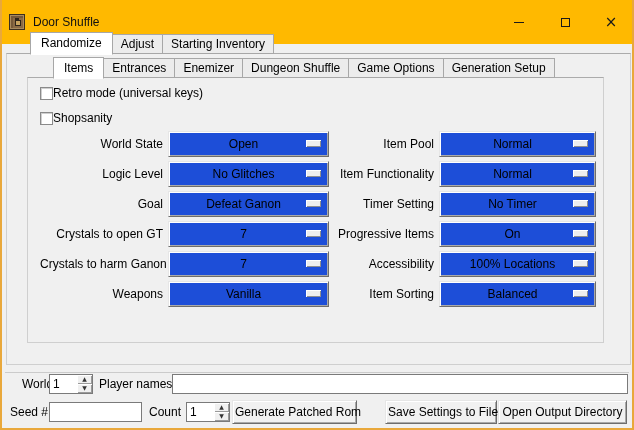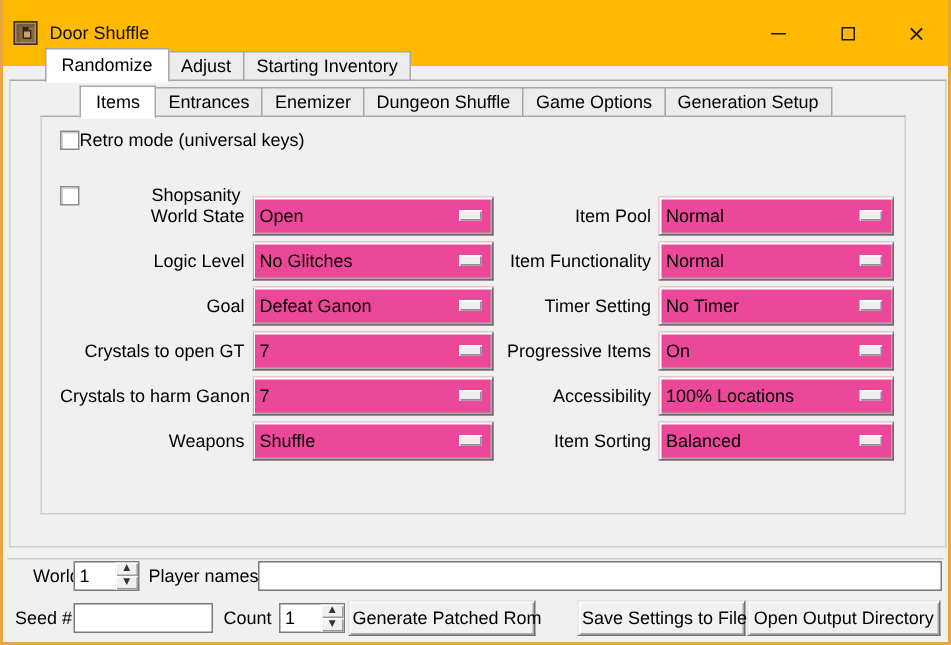--- a/index.html
+++ b/index.html
@@ -54,36 +54,36 @@
   .outer-panel {
     position:absolute; left:4px; top:53px; width:625px; height:312px;
     border:1px solid #cfcfcf; border-top-color:#ababab; background:#f0f0f0; z-index:1;
   }
   .inner-panel {
     position:absolute; left:25px; top:77px; width:577px; height:266px;
     border:1px solid #cfcfcf; border-top-color:#ababab; background:#f0f0f0; z-index:2;
   }
   
   .check-row { position:absolute; left:12px; display:flex; align-items:center; height:16px; }
-  .check-row.r0 { top:7px; } .check-row.r1 { top:44px;gap:48px; }
+  .check-row.r0 { top:7px; } .check-row.r1 { top:32px; }
   .cb {
     width:13px; height:13px; background:#ffffff; border:1px solid #8a8a8a;
     box-shadow: inset 1px 1px 0 #cfcfcf; flex:0 0 auto;
   }
   .cb-label { margin-left:0; }
   
   .form-grid {
     position:absolute; left:12px; top:51px;
     display:grid; grid-template-columns:123px 161px 100px 157px;
     grid-auto-rows:30px; column-gap:5px; align-items:center;
   }
   .opt-label { text-align:right; white-space:nowrap; }
   .dd {
-    position:relative; height:26px; line-height:24px; text-align:left;
-    background:#ec4899; border:1px solid;
+    position:relative; height:26px; line-height:24px; text-align:center;
+    background:#1d4ed8; border:1px solid;
     border-color:#e6e6e6 #6d6d6d #6d6d6d #e6e6e6;
     box-shadow: inset 1px 1px 0 #ffffff, inset -1px -1px 0 #a9a9a9;
     padding-right:14px; padding-left:4px; white-space:nowrap;
   }
   .dd-ind {
     position:absolute; right:7px; top:50%; margin-top:-4px;
     width:15px; height:7px; background:#eeeeee;
     box-shadow: inset 1px 1px 0 #ffffff, inset -1px -1px 0 #8f8f8f;
   }
   
@@ -213,21 +213,21 @@
         <span class="dd-ind"></span>
       </div>
       <div class="opt-label">Accessibility</div>
       <div class="dd">
         <span>100% Locations</span>
         <span class="dd-ind"></span>
       </div>
 
       <div class="opt-label">Weapons</div>
       <div class="dd">
-        <span>Shuffle</span>
+        <span>Vanilla</span>
         <span class="dd-ind"></span>
       </div>
       <div class="opt-label">Item Sorting</div>
       <div class="dd">
         <span>Balanced</span>
         <span class="dd-ind"></span>
       </div>
 
     </div>
   </div>

